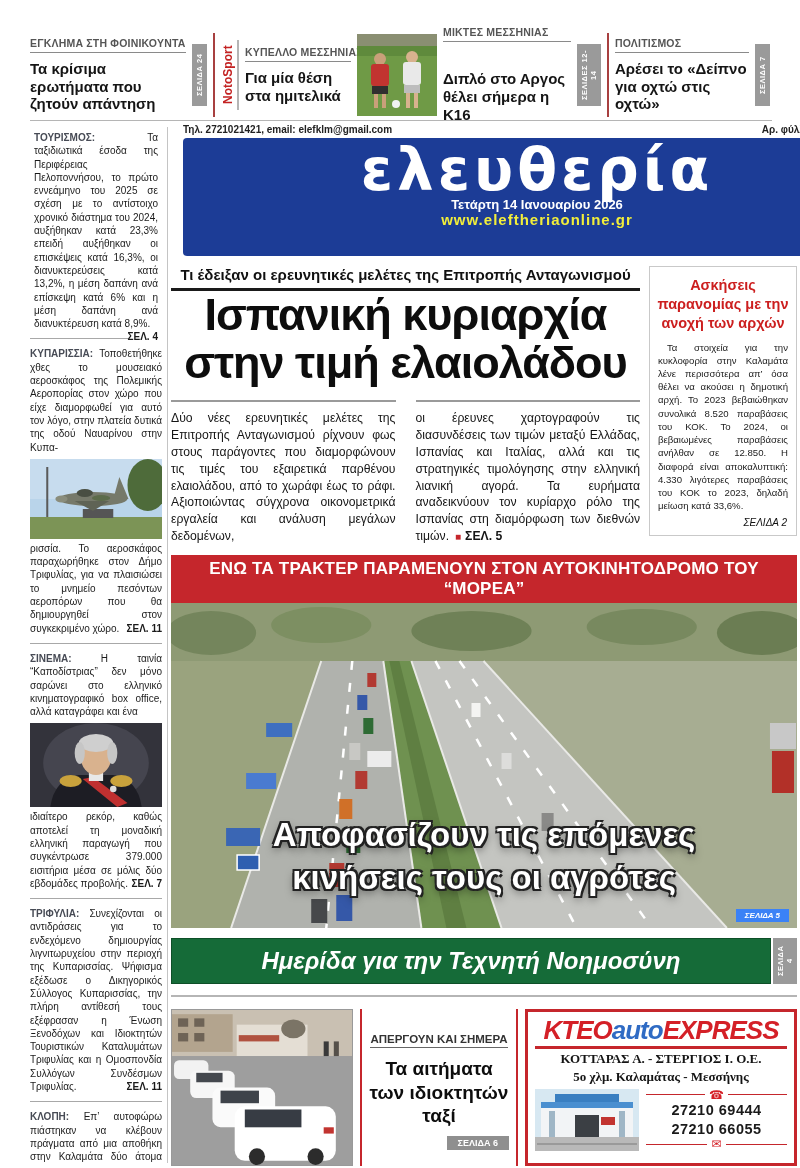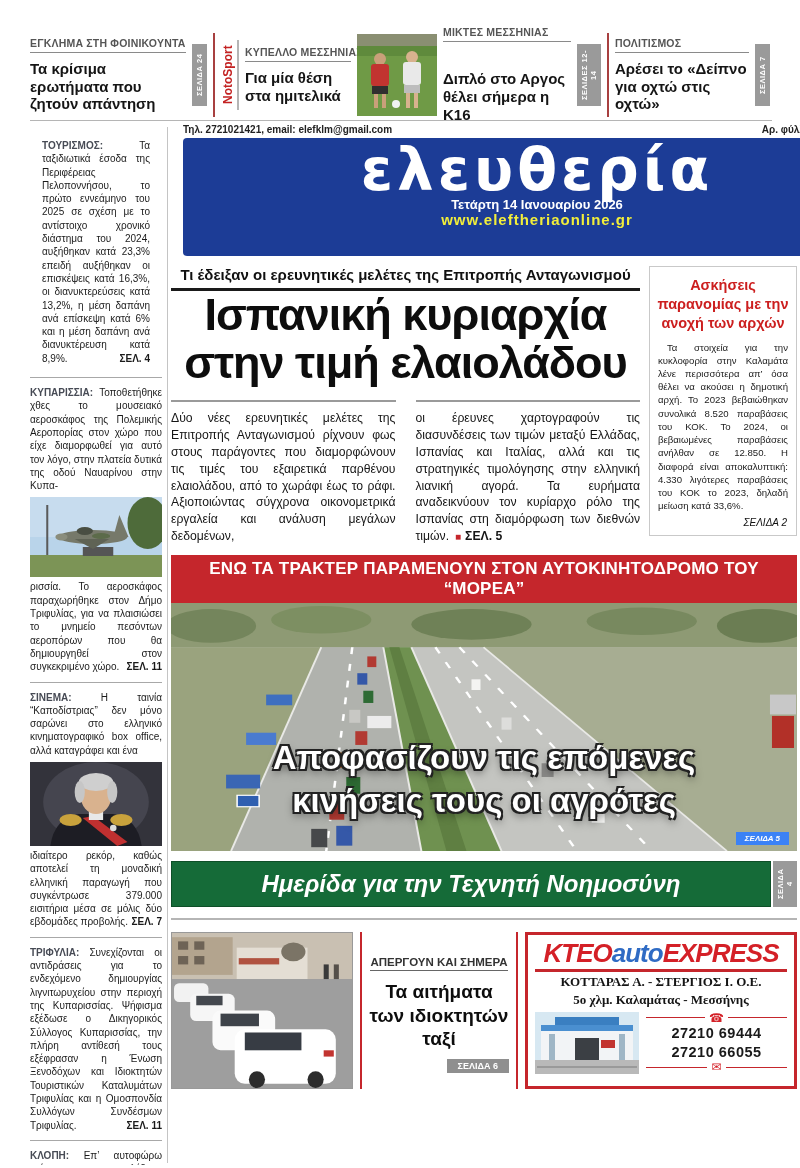--- a/index.html
+++ b/index.html
@@ -56,21 +56,21 @@
                font-family:"Liberation Serif",serif;font-style:italic;font-weight:bold;
                font-size:16px;color:#a81818;}
   .arthro-title{color:#cc1f1f;font-weight:800;font-size:14.5px;text-align:center;
                 line-height:1.3;padding:9px 6px 5px;}
   .arthro-body{font-size:9.6px;line-height:1.38;text-align:justify;padding:3px 8px 2px;color:#222;text-indent:9px;}
   .arthro-ref{text-align:right;font-weight:400;font-style:italic;font-size:10px;padding:2px 9px 7px;}
   
   .photo-story{margin-top:10px;}
   .red-banner{background:#c5262c;color:#fff;font-weight:800;font-size:17px;text-align:center;
               padding:4px 0;letter-spacing:.2px;}
-  .photo-main{position:relative;height:248px;overflow:hidden;}
+  .photo-main{position:relative;height:325px;overflow:hidden;}
   .photo-main svg{display:block;width:100%;height:100%;}
   .photo-overlay{position:absolute;left:0;right:0;bottom:28px;text-align:center;font-size:33px;
                  font-weight:800;color:#fff;line-height:1.3;padding:0 55px;
                  text-shadow:2px 2px 0 #222,-2px -2px 0 #222,2px -2px 0 #222,-2px 2px 0 #222,0 4px 8px rgba(0,0,0,.55);}
   .photo-pageref{position:absolute;right:8px;bottom:6px;background:#3b82f6;color:#fff;
                  font-size:8px;font-weight:bold;font-style:italic;padding:2px 9px;}
   
   .event-row{margin-top:10px;display:flex;align-items:stretch;gap:2px;}
   .green-banner{flex:1;background:#156b38;border:1px solid #0e4f28;color:#fff;font-weight:800;
                 font-style:italic;font-size:24px;text-align:center;padding:8px 0;}
@@ -156,21 +156,21 @@
       <span>Αρ. φύλλου 14205 - Τιμή 1€</span>
     </div>
     <div class="mh-box">
       <div class="mh-logo">ελευθερία</div>
       <div class="mh-date">Τετάρτη 14 Ιανουαρίου 2026</div>
       <div class="mh-url">www.eleftheriaonline.gr</div>
     </div>
   </div>
 
   <aside class="sidebar">
-    <p class="sb-item" style="margin:12px;">
+    <p class="sb-item" style="margin:4px;">
       <span class="sb-label">ΤΟΥΡΙΣΜΟΣ:</span>
       <span>Τα ταξιδιωτικά έσοδα της Περιφέρειας Πελοποννήσου, το πρώτο εννεάμηνο του 2025 σε σχέση με το αντίστοιχο χρονικό διάστημα του 2024, αυξήθηκαν κατά 23,3% επειδή αυξήθηκαν οι επισκέψεις κατά 16,3%, οι διανυκτερεύσεις κατά 13,2%, η μέση δαπάνη ανά επίσκεψη κατά 6% και η μέση δαπάνη ανά διανυκτέρευση κατά 8,9%.</span>
       <span class="sb-ref">ΣΕΛ. 4</span>
     </p>
     <hr class="sb-rule">
     <p class="sb-item" style="margin:0;">
       <span class="sb-label">ΚΥΠΑΡΙΣΣΙΑ:</span>
       <span>Τοποθετήθηκε χθες το μουσειακό αεροσκάφος της Πολεμικής Αεροπορίας στον χώρο που είχε διαμορφωθεί για αυτό τον λόγο, στην πλατεία δυτικά της οδού Ναυαρίνου στην Κυπα-</span>
       <svg class="sb-photo" viewBox="0 0 130 80" width="130" height="80" preserveAspectRatio="none">
         <rect width="130" height="80" fill="#b9d4ea"></rect>

